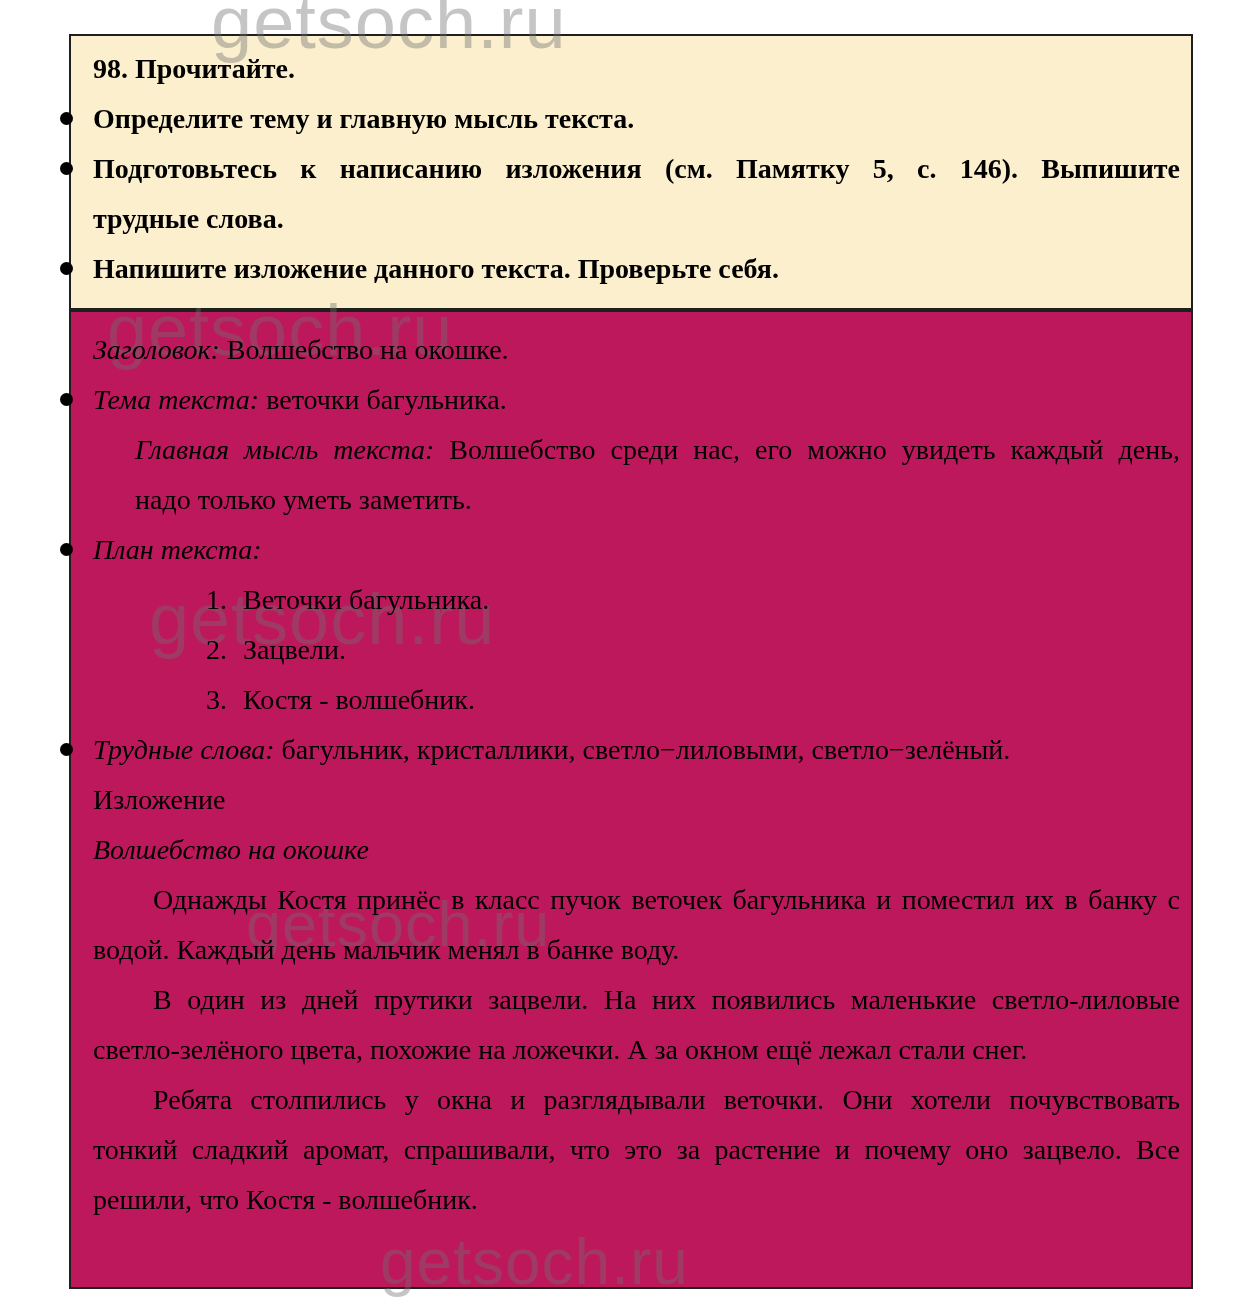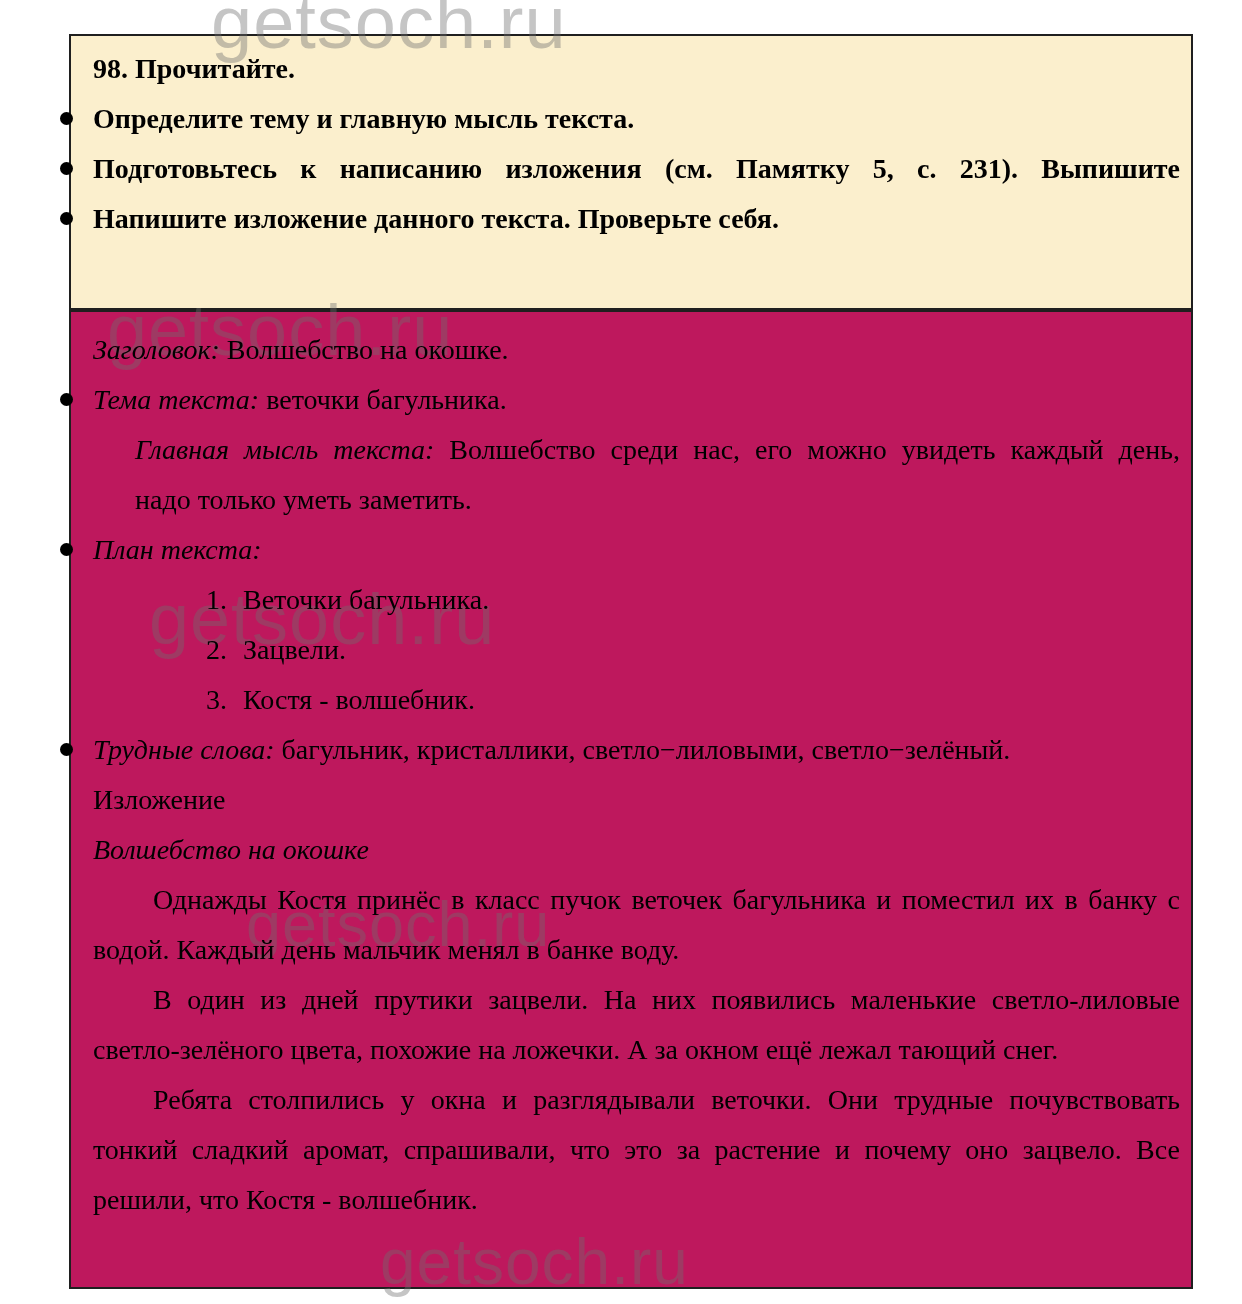--- a/index.html
+++ b/index.html
@@ -43,21 +43,22 @@
 </style>
 </head>
 <body>
 
 <div class="page">
 
   <div class="box task-box">
     <div>98. Прочитайте.</div>
     <div class="bullet">Определите тему и главную мысль текста.</div>
     <div class="bullet">
-      <div class="jline">Подготовьтесь к написанию изложения (см. Памятку 5, с. 231). Выпишите</div>
+      <div class="jline">Подготовьтесь к написанию изложения (см. Памятку 5, с. 146). Выпишите</div>
+      <div>трудные слова.</div>
     </div>
     <div class="bullet">Напишите изложение данного текста. Проверьте себя.</div>
   </div>
 
   <div class="box answer-box">
     <div><em>Заголовок:</em> <span>Волшебство на окошке.</span></div>
 
     <div class="bullet"><em>Тема текста:</em> <span>веточки багульника.</span></div>
 
     <div class="sub jline"><em>Главная мысль текста:</em> <span>Волшебство среди нас, его можно увидеть каждый день,</span></div>
@@ -71,23 +72,23 @@
 
     <div class="bullet"><em>Трудные слова:</em> <span>багульник, кристаллики, светло−лиловыми, светло−зелёный.</span></div>
 
     <div class="center">Изложение</div>
     <div class="center"><em>Волшебство на окошке</em></div>
 
     <div class="jline indent">Однажды Костя принёс в класс пучок веточек багульника и поместил их в банку с</div>
     <div>водой. Каждый день мальчик менял в банке воду.</div>
 
     <div class="jline indent">В один из дней прутики зацвели. На них появились маленькие светло-лиловые</div>
-    <div>светло-зелёного цвета, похожие на ложечки. А за окном ещё лежал тающий снег.</div>
+    <div>светло-зелёного цвета, похожие на ложечки. А за окном ещё лежал стали снег.</div>
 
-    <div class="jline indent">Ребята столпились у окна и разглядывали веточки. Они трудные почувствовать</div>
+    <div class="jline indent">Ребята столпились у окна и разглядывали веточки. Они хотели почувствовать</div>
     <div class="jline">тонкий сладкий аромат, спрашивали, что это за растение и почему оно зацвело. Все</div>
     <div>решили, что Костя - волшебник.</div>
   </div>
 
   <div class="wm wm1">getsoch.ru</div>
   <div class="wm wm2">getsoch.ru</div>
   <div class="wm wm3">getsoch.ru</div>
   <div class="wm wm4">getsoch.ru</div>
   <div class="wm wm5">getsoch.ru</div>
 

